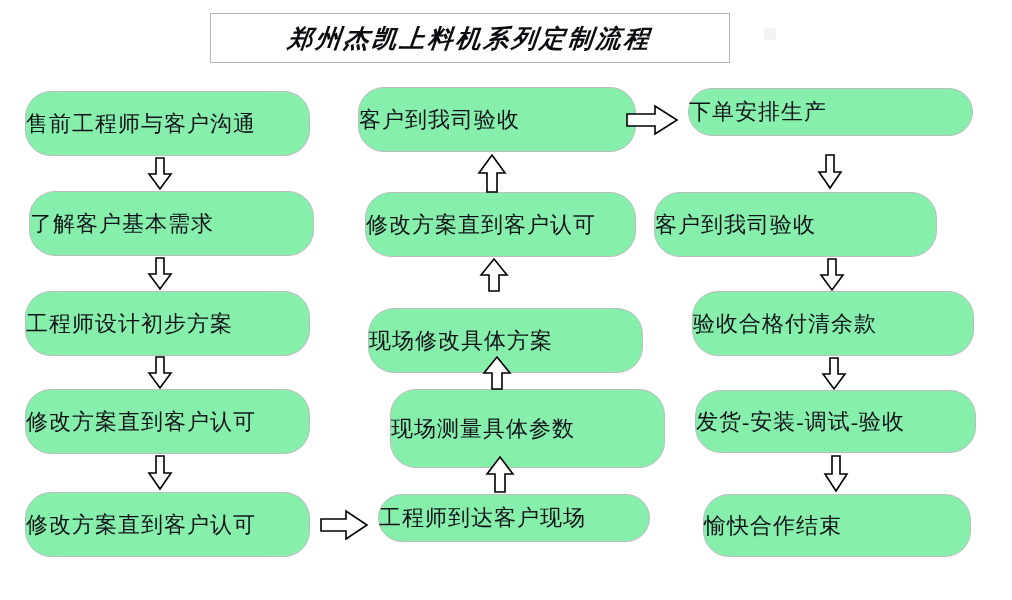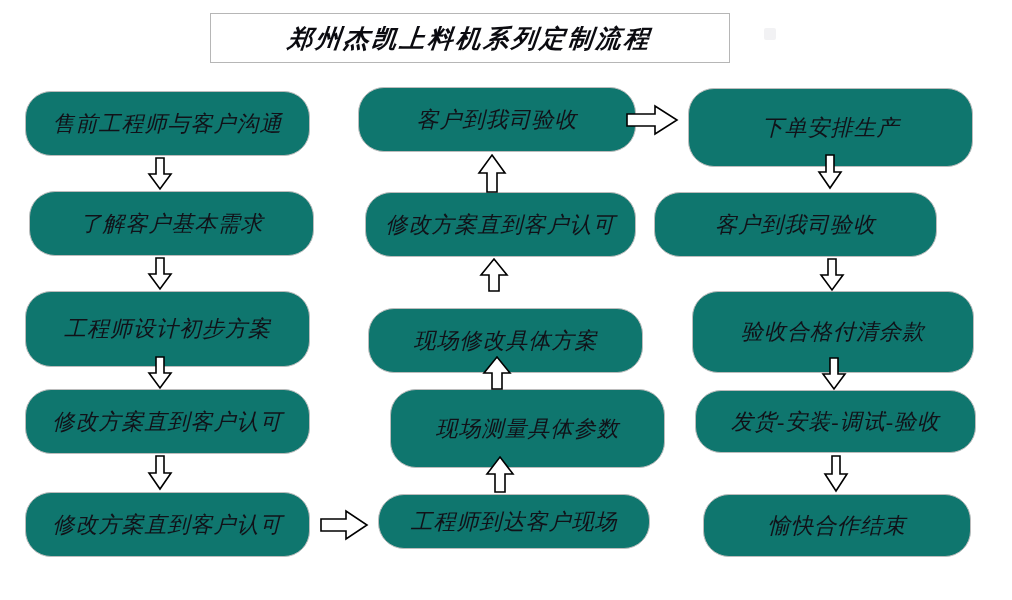--- a/index.html
+++ b/index.html
@@ -48,25 +48,23 @@
     white-space: nowrap;
     transform: skewX(-6deg);
   }
 
   
   .node {
     position: absolute;
     box-sizing: border-box;
     border: 1px solid #bcbcbc;
     border-radius: 26px;
-    background: #0f766e;
+    background: #86efac;
     display: flex;
     align-items: center;
-    justify-content: center;
-    font-style: italic;
   }
   .node-label {
     font-family: "Liberation Serif", "DejaVu Serif", serif;
     font-size: 22px;
     color: #111118;
     white-space: nowrap;
     letter-spacing: 1px;
   }
 
   
@@ -105,21 +103,21 @@
   </div>
 
   <div class="node" style="left:25px;  top:91px;  width:285px; height:65px;">
     <span class="node-label">售前工程师与客户沟通</span>
   </div>
 
   <div class="node" style="left:29px;  top:191px; width:285px; height:65px;">
     <span class="node-label">了解客户基本需求</span>
   </div>
 
-  <div class="node" style="left:25px;  top:291px; width:285px; height:76px;">
+  <div class="node" style="left:25px;  top:291px; width:285px; height:65px;">
     <span class="node-label">工程师设计初步方案</span>
   </div>
 
   <div class="node" style="left:25px;  top:389px; width:285px; height:65px;">
     <span class="node-label">修改方案直到客户认可</span>
   </div>
 
   <div class="node" style="left:25px;  top:492px; width:285px; height:65px;">
     <span class="node-label">修改方案直到客户认可</span>
   </div>
@@ -133,33 +131,33 @@
   </div>
 
   <div class="node" style="left:368px; top:308px; width:275px; height:65px;">
     <span class="node-label">现场修改具体方案</span>
   </div>
 
   <div class="node" style="left:390px; top:389px; width:275px; height:79px;">
     <span class="node-label">现场测量具体参数</span>
   </div>
 
-  <div class="node" style="left:378px; top:494px; width:272px; height:55px;">
+  <div class="node" style="left:378px; top:494px; width:272px; height:48px;">
     <span class="node-label">工程师到达客户现场</span>
   </div>
 
-  <div class="node" style="left:688px; top:88px;  width:285px; height:79px;">
+  <div class="node" style="left:688px; top:88px;  width:285px; height:48px;">
     <span class="node-label">下单安排生产</span>
   </div>
 
   <div class="node" style="left:654px; top:192px; width:283px; height:65px;">
     <span class="node-label">客户到我司验收</span>
   </div>
 
-  <div class="node" style="left:692px; top:291px; width:282px; height:82px;">
+  <div class="node" style="left:692px; top:291px; width:282px; height:65px;">
     <span class="node-label">验收合格付清余款</span>
   </div>
 
   <div class="node" style="left:703px; top:494px; width:268px; height:63px;">
     <span class="node-label">愉快合作结束</span>
   </div>
 
   <div class="node" style="left:695px; top:390px; width:281px; height:63px;">
     <span class="node-label">发货-安装-调试-验收</span>
   </div>

